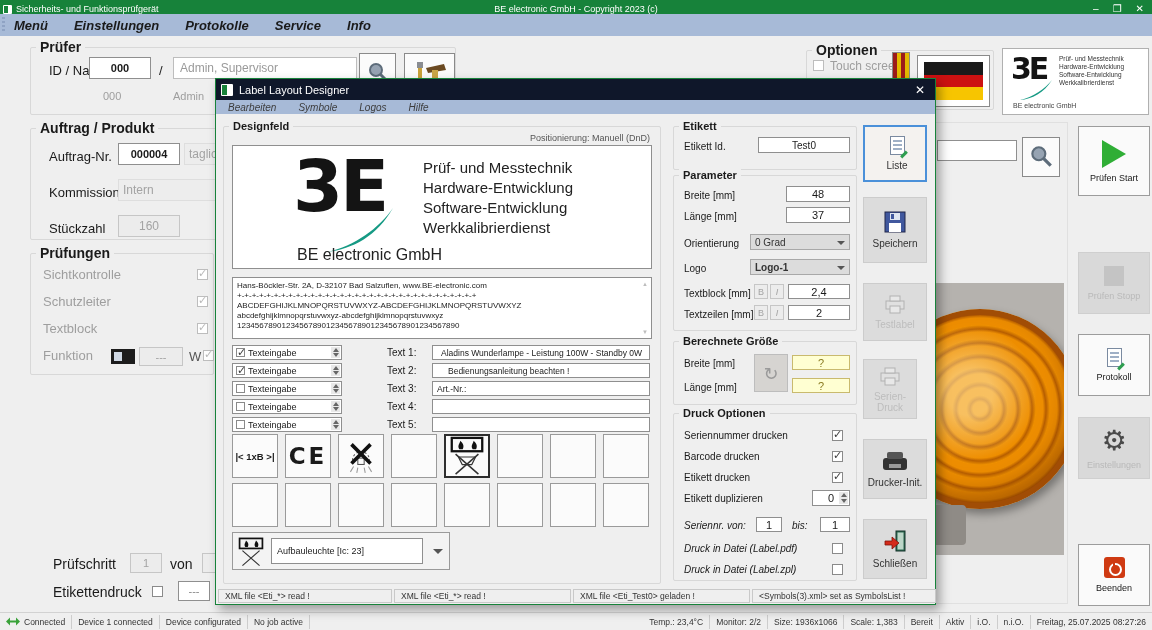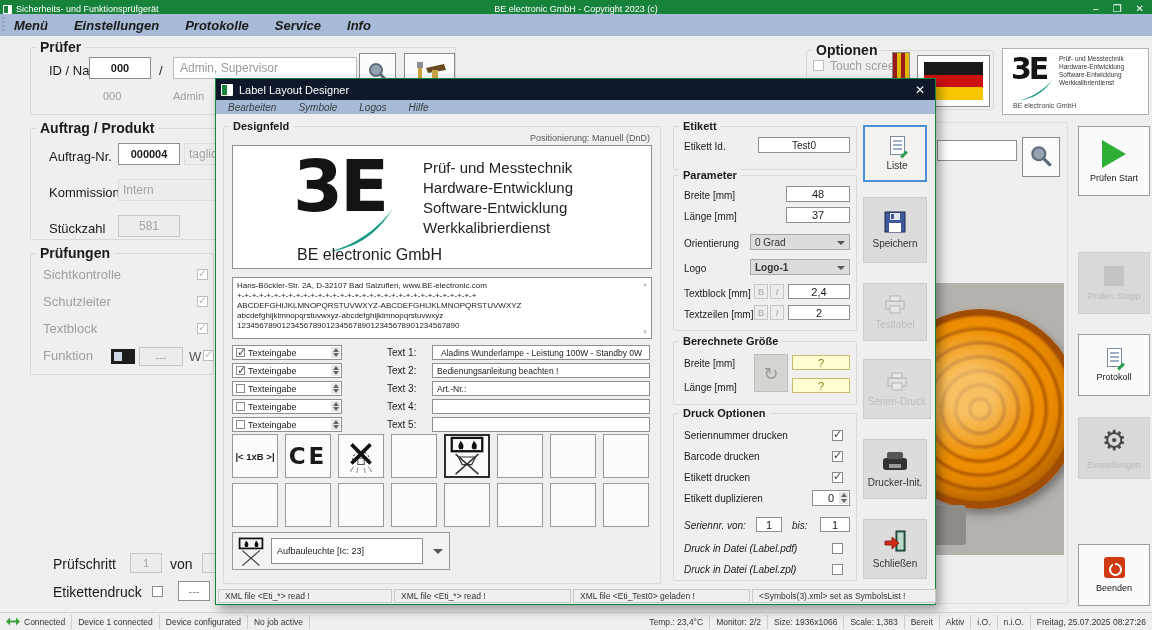--- a/index.html
+++ b/index.html
@@ -175,21 +175,21 @@
   </div>
 
   <div class="grp" style="left:30px; top:128px; width:420px; height:112px;">
     <span class="glabel">Auftrag / Produkt</span>
     <span class="lbl" style="left:18px; top:20px;">Auftrag-Nr.</span>
     <div class="fld center" style="left:87px; top:14px; width:62px; height:22px; font-weight:bold;">000004</div>
     <div class="fld flat" style="left:153px; top:14px; width:50px; height:22px; padding-left:4px; font-size:12px;">taglic</div>
     <span class="lbl" style="left:18px; top:56px;">Kommission</span>
     <div class="fld flat" style="left:87px; top:50px; width:116px; height:22px; padding-left:4px; font-size:12px;">Intern</div>
     <span class="lbl" style="left:18px; top:92px;">Stückzahl</span>
-    <div class="fld gray center" style="left:87px; top:86px; width:62px; height:22px; font-size:12px;">581</div>
+    <div class="fld gray center" style="left:87px; top:86px; width:62px; height:22px; font-size:12px;">160</div>
   </div>
 
   <div class="grp" style="left:30px; top:253px; width:184px; height:122px;">
     <span class="glabel">Prüfungen</span>
     <span class="lbl gray" style="left:12px; top:13px;">Sichtkontrolle</span>
     <span class="cb dim checked" style="left:166px; top:15px;"></span>
     <span class="lbl gray" style="left:12px; top:40px;">Schutzleiter</span>
     <span class="cb dim checked" style="left:166px; top:42px;"></span>
     <span class="lbl gray" style="left:12px; top:67px;">Textblock</span>
     <span class="cb dim checked" style="left:166px; top:69px;"></span>
@@ -354,21 +354,21 @@
 
         <div class="fld" style="left:8px; top:236px; width:110px; height:15px; font-size:9px;">
           <span class="cb checked" style="position:relative; left:3px; top:0; width:9px; height:9px; margin-right:6px;"></span>
           <span>Texteingabe</span>
           <span class="spin">
               <i class="up"></i>
               <i class="dn"></i>
             </span>
         </div>
         <span class="lbl small" style="left:163px; top:238px;">Text  2:</span>
-        <div class="fld" style="left:208px; top:236px; width:218px; height:15px; font-size:8.5px; padding-left:4px;">Bedienungsanleitung beachten !</div>
+        <div class="fld" style="left:208px; top:236px; width:218px; height:15px; font-size:8.5px; padding-left:15px;">Bedienungsanleitung beachten !</div>
 
         <div class="fld" style="left:8px; top:254px; width:110px; height:15px; font-size:9px;">
           <span class="cb" style="position:relative; left:3px; top:0; width:9px; height:9px; margin-right:6px;"></span>
           <span>Texteingabe</span>
           <span class="spin">
               <i class="up"></i>
               <i class="dn"></i>
             </span>
         </div>
         <span class="lbl small" style="left:163px; top:256px;">Text  3:</span>
@@ -531,21 +531,21 @@
       <span>Speichern</span>
     </div>
     <div class="bigbtn flatg dis" style="left:647px; top:204px; width:64px; height:58px; font-size:10px;">
       <svg class="ic" width="24" height="20" viewBox="0 0 24 20">
         <rect x="3" y="7" width="18" height="8" fill="#e8e8e8" stroke="#666"></rect>
         <rect x="7" y="2" width="10" height="5" fill="#fff" stroke="#666"></rect>
         <rect x="7" y="12" width="10" height="7" fill="#fff" stroke="#666"></rect>
       </svg>
       <span>Testlabel</span>
     </div>
-    <div class="bigbtn flatg dis" style="left:647px; top:280px; width:68px; height:60px; font-size:10px;">
+    <div class="bigbtn flatg dis" style="left:647px; top:280px; width:54px; height:60px; font-size:10px;">
       <svg class="ic" width="24" height="20" viewBox="0 0 24 20">
         <rect x="3" y="7" width="18" height="8" fill="#e8e8e8" stroke="#666"></rect>
         <rect x="7" y="2" width="10" height="5" fill="#fff" stroke="#666"></rect>
         <rect x="7" y="12" width="10" height="7" fill="#fff" stroke="#666"></rect>
       </svg>
       <span>Serien-Druck</span>
     </div>
     <div class="bigbtn flatg" style="left:647px; top:360px; width:64px; height:60px; font-size:10px;">
       <svg class="ic" width="28" height="22" viewBox="0 0 28 22">
         <rect x="2" y="8" rx="3" width="24" height="12" fill="#333"></rect>

